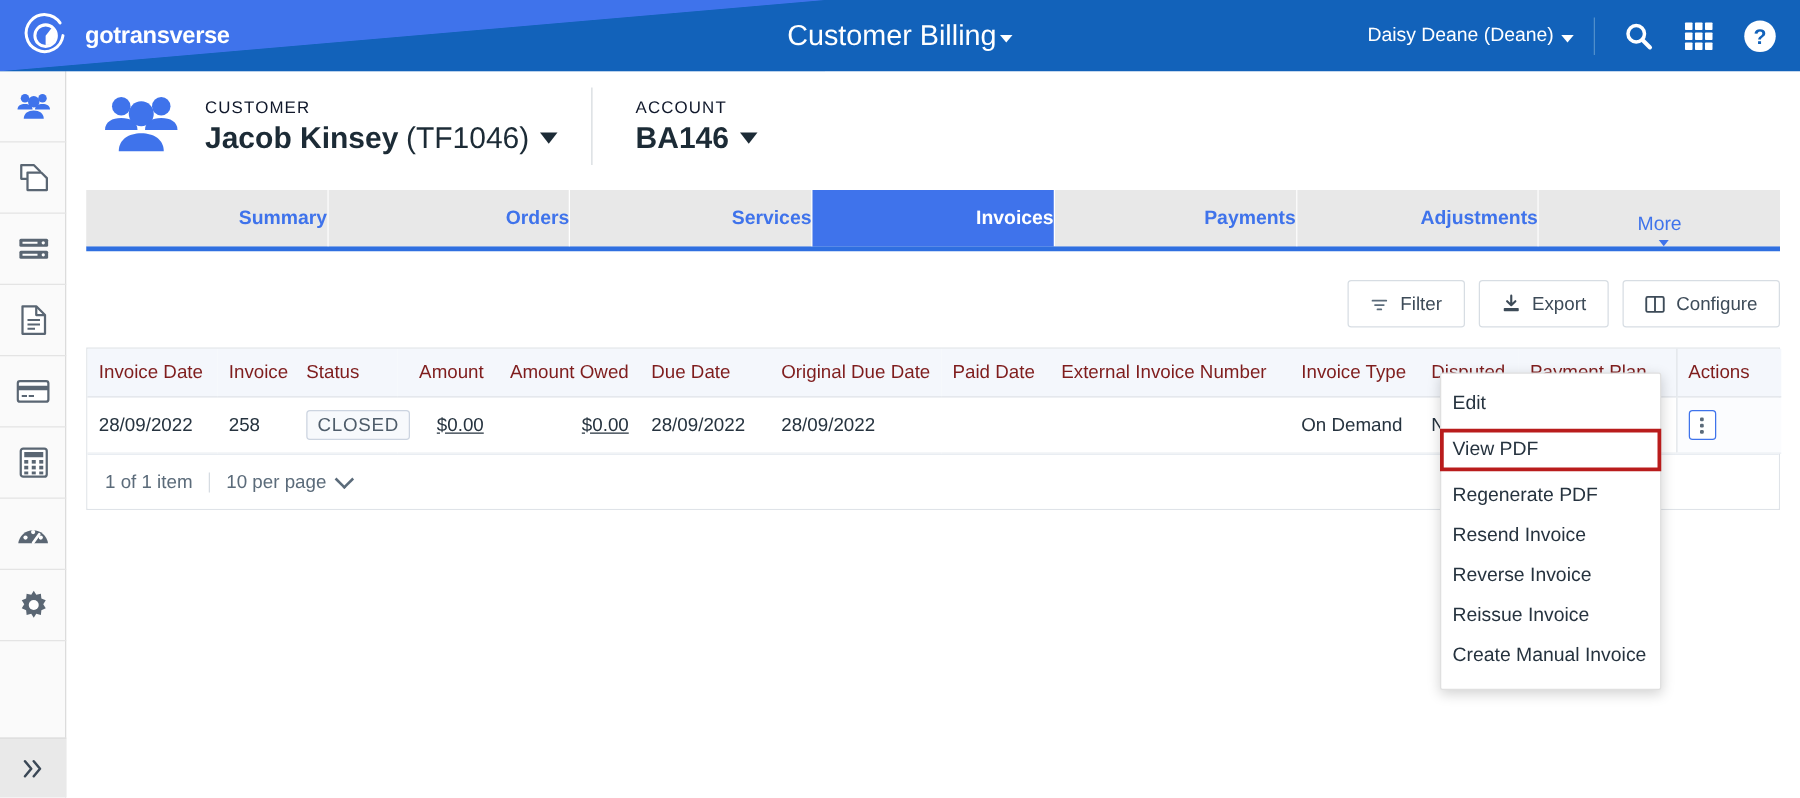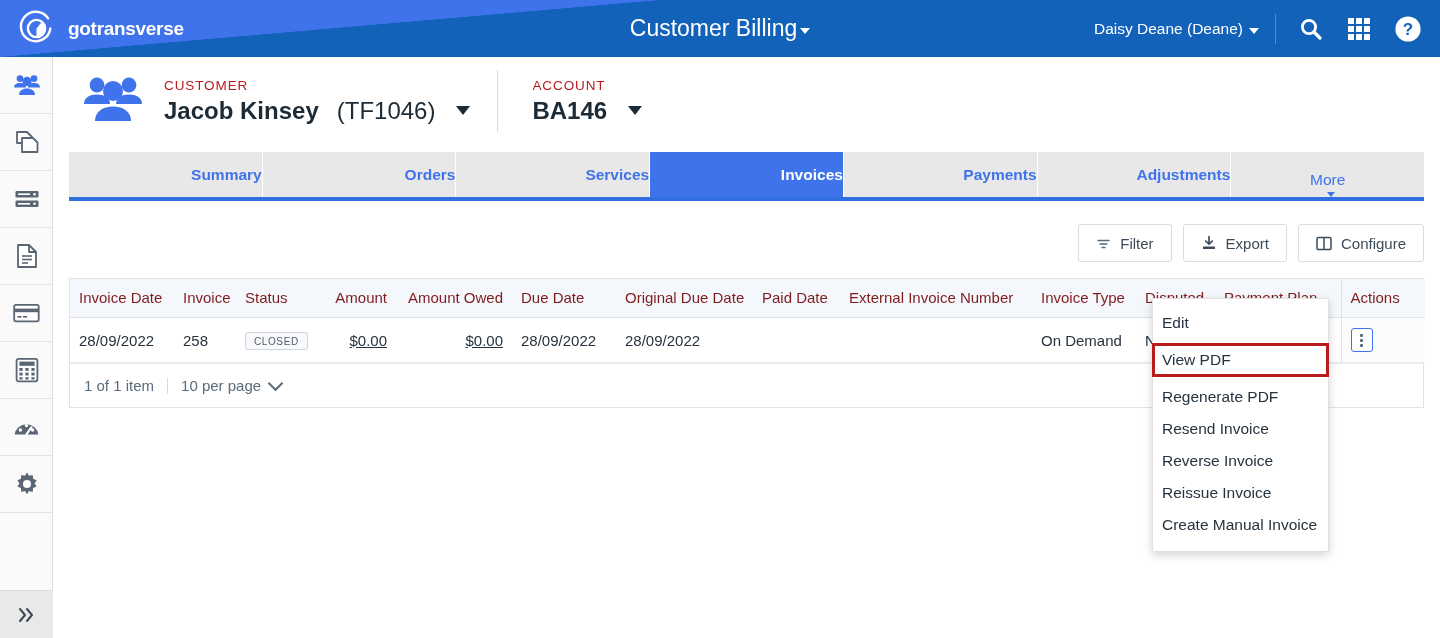--- a/index.html
+++ b/index.html
@@ -80,25 +80,25 @@
   }
 
   
   .ctx-bar {
     position: absolute; left: 0; top: 0; width: 1387px; height: 88px;
     display: flex; align-items: center; padding-left: 29px;
   }
   .ctx-icon { margin-right: 20px; }
   .ctx-block { display: flex; flex-direction: column; justify-content: center; }
   .ctx-label {
-    font-size: 13.5px; color: #b91c1c; letter-spacing: 0.9px; font-weight: 400;
+    font-size: 13.5px; color: #0f172a; letter-spacing: 0.9px; font-weight: 400;
     margin-bottom: 4px;
   }
   .ctx-value {
-    display: flex; align-items: flex-end; gap: 18px; cursor: pointer;
+    display: flex; align-items: flex-end; gap: 6px; cursor: pointer;
   }
   .ctx-name { font-size: 24px; font-weight: 700; color: #1c2b36; }
   .ctx-code { font-size: 24px; font-weight: 400; color: #1c2b36; }
   .ctx-caret {
     width: 0; height: 0; border-left: 7px solid transparent; border-right: 7px solid transparent;
     border-top: 9px solid #1c2b36; display:inline-block; margin-left: 3px; align-self: center;
   }
   .ctx-divider {
     width: 1px; height: 62px; background: #d5dade; margin: 0 34px 0 27px;
   }
@@ -148,21 +148,21 @@
   thead th.actions-col { border-left: 1px solid #dfe3e8; }
   tbody td {
     font-size: 15px; color: #26333f; padding: 10px 9px;
     border-bottom: 1px solid #e9edf2; white-space: nowrap;
     background: #ffffff;
   }
   tbody td.num { text-align: right; text-decoration: underline; }
   tbody td.actions-col { border-left: 1px solid #dfe3e8; background:#fbfcfe; }
   .badge {
     display: inline-block; border: 1px solid #ccd4e0; border-radius: 3px;
-    background: #f7f9fc; color: #4e5c6a; font-size: 10px; letter-spacing: 0.6px;
+    background: #f7f9fc; color: #4e5c6a; font-size: 15px; letter-spacing: 0.6px;
     padding: 3px 8px 2px 8px;
   }
   .kebab-btn {
     width: 22px; height: 24px; border: 1px solid #3f73eb; border-radius: 3px;
     display: flex; flex-direction: column; align-items: center; justify-content: center;
     gap: 2px; cursor: pointer; background: #fff;
   }
   .kebab-btn i { width: 3px; height: 3px; background: #5b6b7a; display: block; border-radius: 1px; }
 
   .pager {

